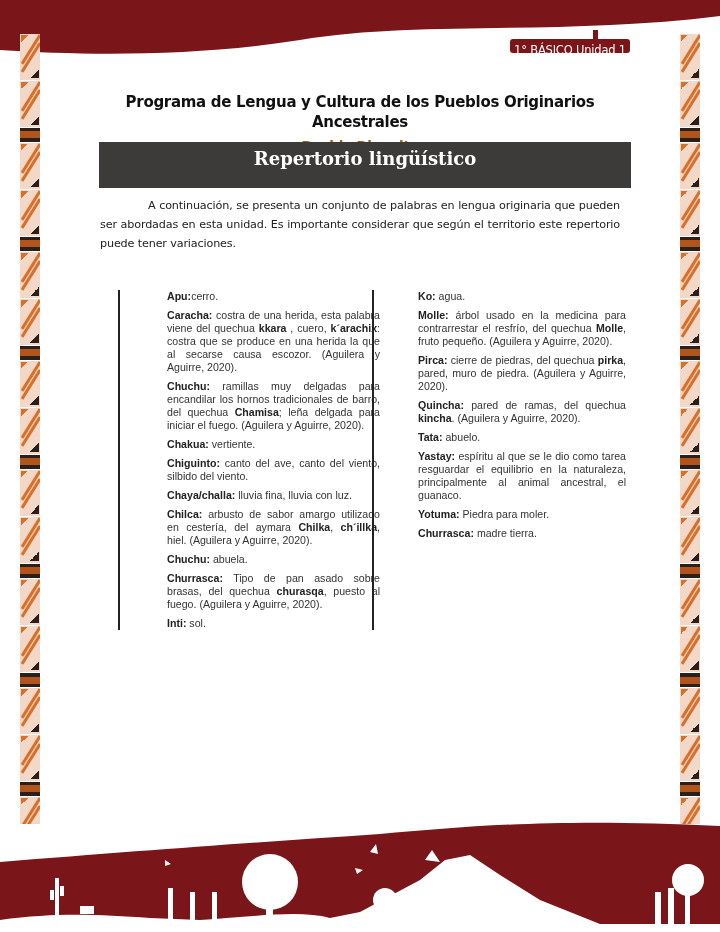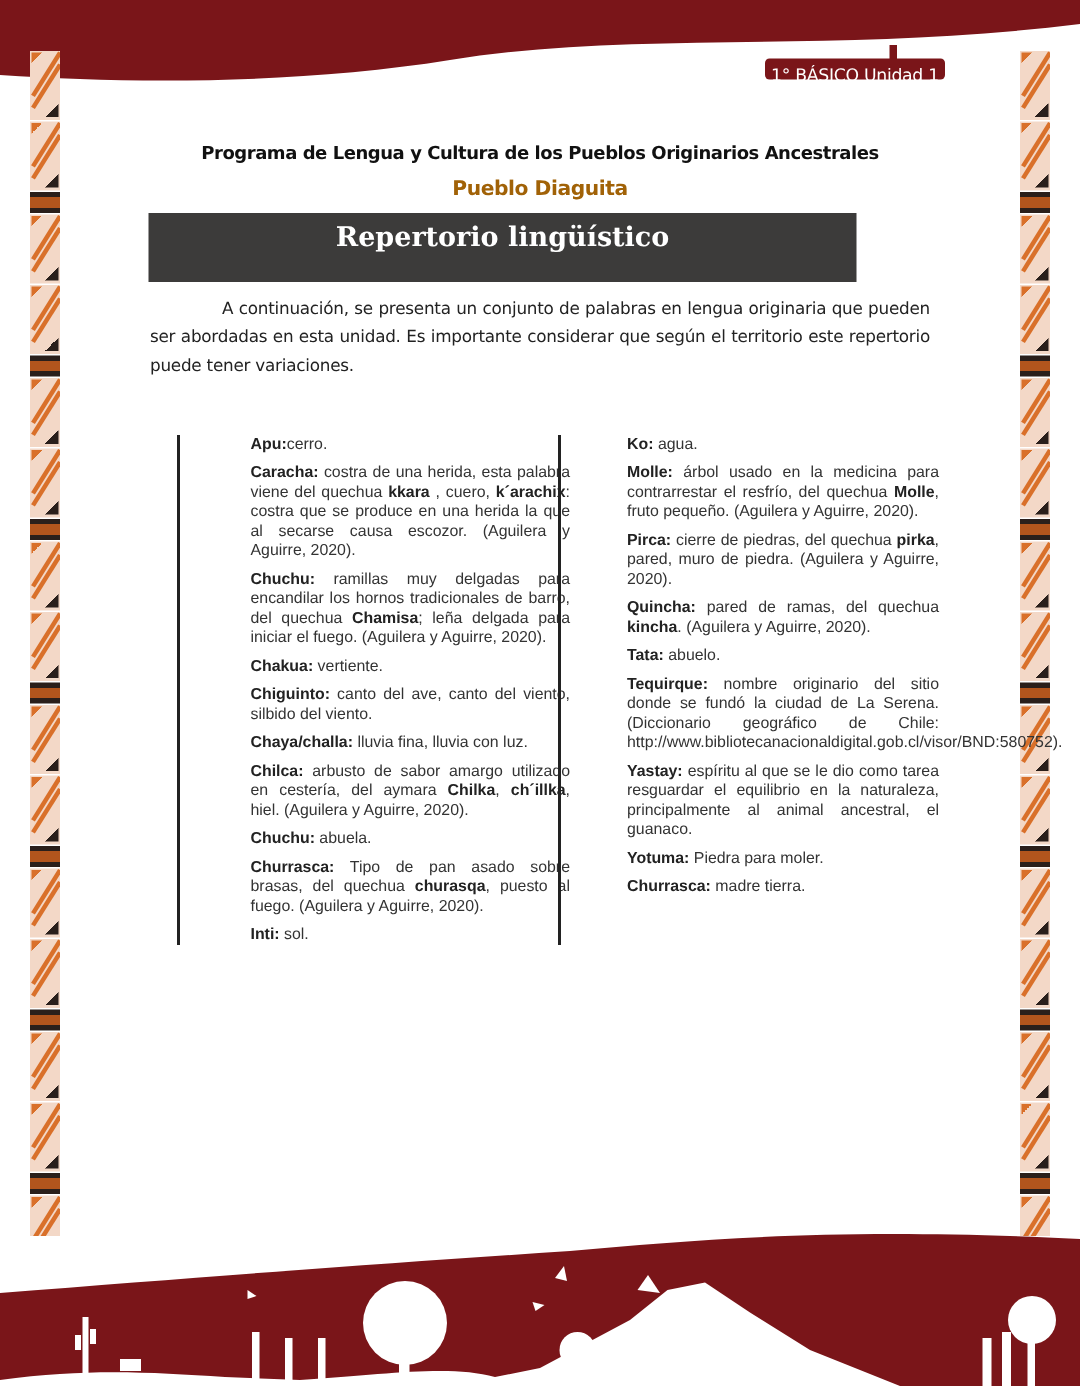--- a/index.html
+++ b/index.html
@@ -12,24 +12,24 @@
   .border-col { position:absolute; top:34px; width:20px; height:790px; overflow:hidden; }
   .border-col.left { left:20px; }
   .border-col.right { left:680px; }
   .tile { width:20px; height:46px; margin-bottom:1px; background:#f3d8c7; position:relative; overflow:hidden; }
   .tile .stripe { position:absolute; left:-6px; width:34px; height:3px; background:#d9702a; transform:rotate(-58deg); }
   .tile .step { position:absolute; right:1px; bottom:2px; width:9px; height:9px; background:linear-gradient(135deg, transparent 50%, #2a1f1b 50%); }
   .tile .corner { position:absolute; left:1px; top:1px; width:7px; height:7px; background:linear-gradient(315deg, transparent 50%, #d9702a 50%); }
   .band { width:20px; height:14px; margin-bottom:1px; background:linear-gradient(#2a1f1b 0 25%, #b2551d 25% 75%, #2a1f1b 75% 100%); }
 
   .header { position:absolute; left:100px; top:92px; width:520px; text-align:center; }
-  .header .t1 { font-family:"DejaVu Sans", sans-serif; font-weight:bold; font-size:12px; color:#111; line-height:20px; letter-spacing:-0.3px; }
+  .header .t1 { font-family:"DejaVu Sans", sans-serif; font-weight:bold; font-size:15px; color:#111; line-height:20px; letter-spacing:-0.3px; }
   .header .t2 { font-family:"DejaVu Sans", sans-serif; font-weight:bold; font-size:13.5px; color:#a16207; line-height:20px; margin-top:4px; letter-spacing:-0.3px; }
 
-  .title-bar { position:absolute; left:99px; top:142px; width:472px; height:46px; background:#3c3b3a; color:#fff; text-align:center; font-family:"DejaVu Serif", serif; font-weight:bold; font-size:18px; line-height:34px; }
+  .title-bar { position:absolute; left:99px; top:142px; width:532px; height:46px; background:#3c3b3a; color:#fff; text-align:center; font-family:"DejaVu Serif", serif; font-weight:bold; font-size:18px; line-height:34px; }
 
   .intro { position:absolute; left:100px; top:196px; width:520px; font-family:"DejaVu Sans", sans-serif; font-size:11.2px; line-height:19px; color:#222; text-align:justify; text-indent:48px; letter-spacing:-0.15px; }
 
   .glossary { position:absolute; left:118px; top:290px; width:508px; height:340px; }
   .col { position:absolute; top:0; height:340px; font-family:"Liberation Sans", sans-serif; font-size:10.6px; line-height:13px; color:#333; }
   .col.left { left:0; width:244px; border-left:2px solid #222; padding-left:15px; box-sizing:border-box; width:262px; }
   .col.right { left:254px; width:254px; border-left:2px solid #222; padding-left:12px; box-sizing:border-box; }
   .entry { margin-bottom:6px; text-align:justify;margin-left:32px; }
   .entry b { color:#222; }
 
@@ -262,21 +262,20 @@
       <div class="entry"><b>Chuchu:</b><span>  abuela.</span></div>
       <div class="entry"><b>Churrasca:</b><span> Tipo de pan asado sobre brasas, del quechua </span><b>churasqa</b><span>, puesto al fuego. (Aguilera y Aguirre, 2020).</span></div>
       <div class="entry"><b>Inti:</b><span> sol.</span></div>
     </div>
   <div class="col right" id="gr">
       <div class="entry"><b>Ko:</b><span> agua.</span></div>
       <div class="entry"><b>Molle:</b><span> árbol usado en la medicina para contrarrestar el resfrío, del quechua </span><b>Molle</b><span>, fruto pequeño. (Aguilera y Aguirre, 2020).</span></div>
       <div class="entry"><b>Pirca:</b><span> cierre de piedras, del quechua </span><b>pirka</b><span>, pared, muro de piedra. (Aguilera y Aguirre, 2020).</span></div>
       <div class="entry"><b>Quincha:</b><span> pared de ramas, del quechua </span><b>kincha</b><span>. (Aguilera y Aguirre, 2020).</span></div>
       <div class="entry"><b>Tata:</b><span> abuelo.</span></div>
-      <div class="entry"><b>Tequirque:</b><span> nombre originario del sitio donde se fundó la ciudad de La Serena. (Diccionario geográfico de Chile: http://www.bibliotecanacionaldigital.gob.cl/visor/BND:580752).</span></div>
       <div class="entry"><b>Yastay:</b><span> espíritu al que se le dio como tarea resguardar el equilibrio en la naturaleza, principalmente al animal ancestral, el guanaco.</span></div>
       <div class="entry"><b>Yotuma:</b><span> Piedra para moler.</span></div>
       <div class="entry"><b>Churrasca:</b><span> madre tierra.</span></div>
     </div>
 </div>
 
 <svg class="bottom-scene" viewBox="0 0 720 112" preserveAspectRatio="none">
   <path d="M0 42 C150 30 260 22 380 14 C470 6 560 -2 720 6 V112 H0 Z" fill="#7a1519"></path>
   <g fill="#ffffff">
     <path d="M0 112 V100 C60 92 100 95 150 98 L200 100 C260 96 300 90 330 98 L360 92 L420 60 L445 40 L470 35 L500 55 L540 80 L600 104 L720 104 V112 Z"></path>

